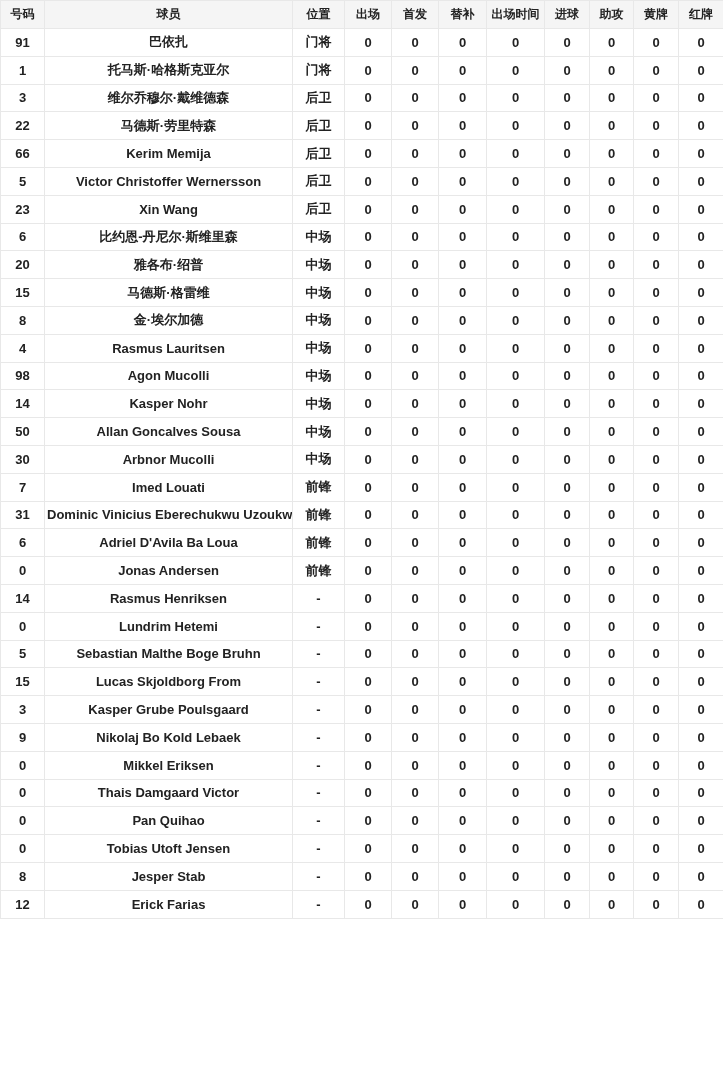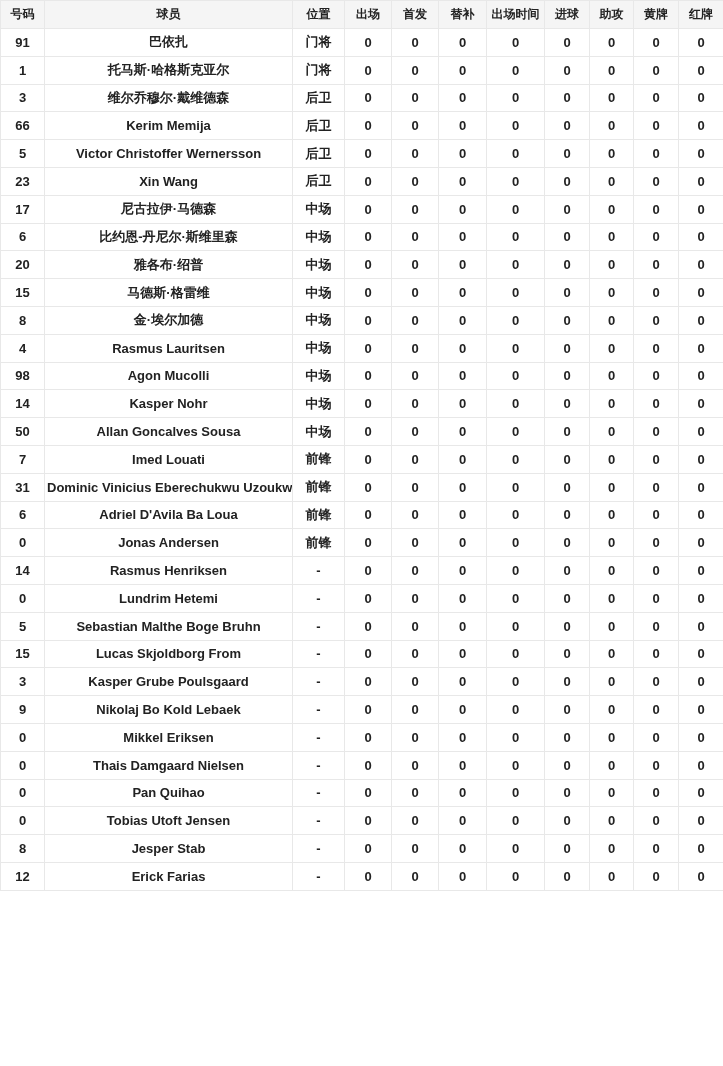--- a/index.html
+++ b/index.html
@@ -106,20 +106,33 @@
         <td>0</td>
         <td>0</td>
         <td>0</td>
         <td>0</td>
         <td>0</td>
         <td>0</td>
         <td>0</td>
         <td>0</td>
       </tr>
       <tr>
+        <td>22</td>
+        <td>马德斯·劳里特森</td>
+        <td>后卫</td>
+        <td>0</td>
+        <td>0</td>
+        <td>0</td>
+        <td>0</td>
+        <td>0</td>
+        <td>0</td>
+        <td>0</td>
+        <td>0</td>
+      </tr>
+      <tr>
         <td>66</td>
         <td>Kerim Memija</td>
         <td>后卫</td>
         <td>0</td>
         <td>0</td>
         <td>0</td>
         <td>0</td>
         <td>0</td>
         <td>0</td>
         <td>0</td>
@@ -145,33 +158,20 @@
         <td>0</td>
         <td>0</td>
         <td>0</td>
         <td>0</td>
         <td>0</td>
         <td>0</td>
         <td>0</td>
         <td>0</td>
       </tr>
       <tr>
-        <td>17</td>
-        <td>尼古拉伊·马德森</td>
-        <td>中场</td>
-        <td>0</td>
-        <td>0</td>
-        <td>0</td>
-        <td>0</td>
-        <td>0</td>
-        <td>0</td>
-        <td>0</td>
-        <td>0</td>
-      </tr>
-      <tr>
         <td>6</td>
         <td>比约恩-丹尼尔·斯维里森</td>
         <td>中场</td>
         <td>0</td>
         <td>0</td>
         <td>0</td>
         <td>0</td>
         <td>0</td>
         <td>0</td>
         <td>0</td>
@@ -251,20 +251,33 @@
         <td>0</td>
         <td>0</td>
         <td>0</td>
         <td>0</td>
         <td>0</td>
         <td>0</td>
       </tr>
       <tr>
         <td>50</td>
         <td>Allan Goncalves Sousa</td>
+        <td>中场</td>
+        <td>0</td>
+        <td>0</td>
+        <td>0</td>
+        <td>0</td>
+        <td>0</td>
+        <td>0</td>
+        <td>0</td>
+        <td>0</td>
+      </tr>
+      <tr>
+        <td>30</td>
+        <td>Arbnor Mucolli</td>
         <td>中场</td>
         <td>0</td>
         <td>0</td>
         <td>0</td>
         <td>0</td>
         <td>0</td>
         <td>0</td>
         <td>0</td>
         <td>0</td>
       </tr>
@@ -406,21 +419,21 @@
         <td>0</td>
         <td>0</td>
         <td>0</td>
         <td>0</td>
         <td>0</td>
         <td>0</td>
         <td>0</td>
       </tr>
       <tr>
         <td>0</td>
-        <td>Thais Damgaard Nielsen</td>
+        <td>Thais Damgaard Victor</td>
         <td>-</td>
         <td>0</td>
         <td>0</td>
         <td>0</td>
         <td>0</td>
         <td>0</td>
         <td>0</td>
         <td>0</td>
         <td>0</td>
       </tr>

